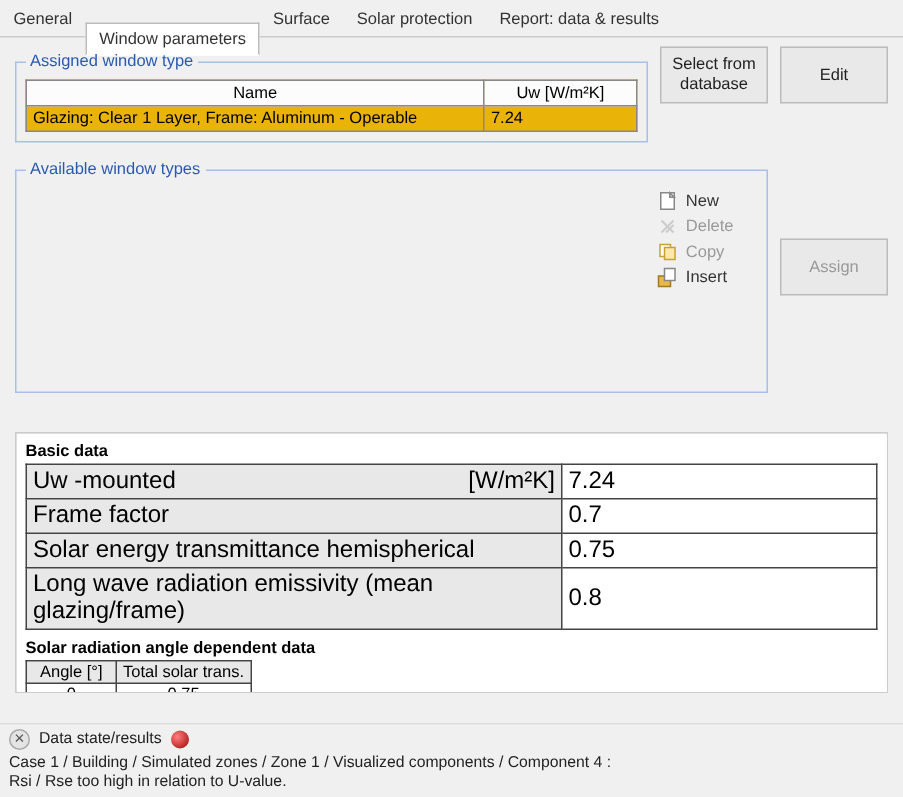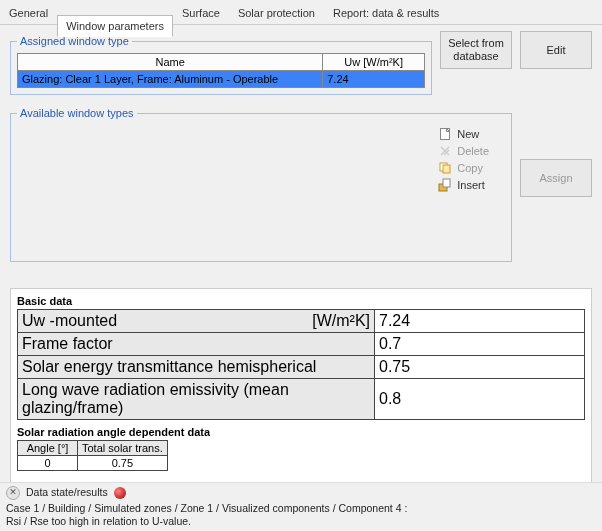--- a/index.html
+++ b/index.html
@@ -47,21 +47,21 @@
     padding: 0 3px;
   }
   .assigned-row {
     display: flex;
     align-items: flex-start;
     gap: 8px;
   }
   table.simple {
     border-collapse: collapse;
     width: 100%;
-    background: #3b82f6;
+    background: #eab308;
   }
   table.simple th, table.simple td {
     border: 1px solid #888;
     padding: 2px 4px;
     text-align: left;
     font-weight: normal;
   }
   table.simple th {
     text-align: center;
     background: #fcfcfc;
@@ -112,21 +112,21 @@
     width: 14px; height: 14px;
     display: inline-flex;
     align-items: center; justify-content: center;
   }
   
   .data-panel {
     margin-top: 18px;
     border: 1px solid #ccc;
     background: #fff;
     padding: 4px 6px 6px 6px;
-    height: 195px;
+    height: 174px;
     overflow-y: scroll;
   }
   .section-title { font-weight: bold; margin: 2px 0 2px 0; }
   table.props {
     border-collapse: collapse;
     width: 100%;
   }
   table.props td {
     border: 1px solid #444;
     padding: 2px 4px;

